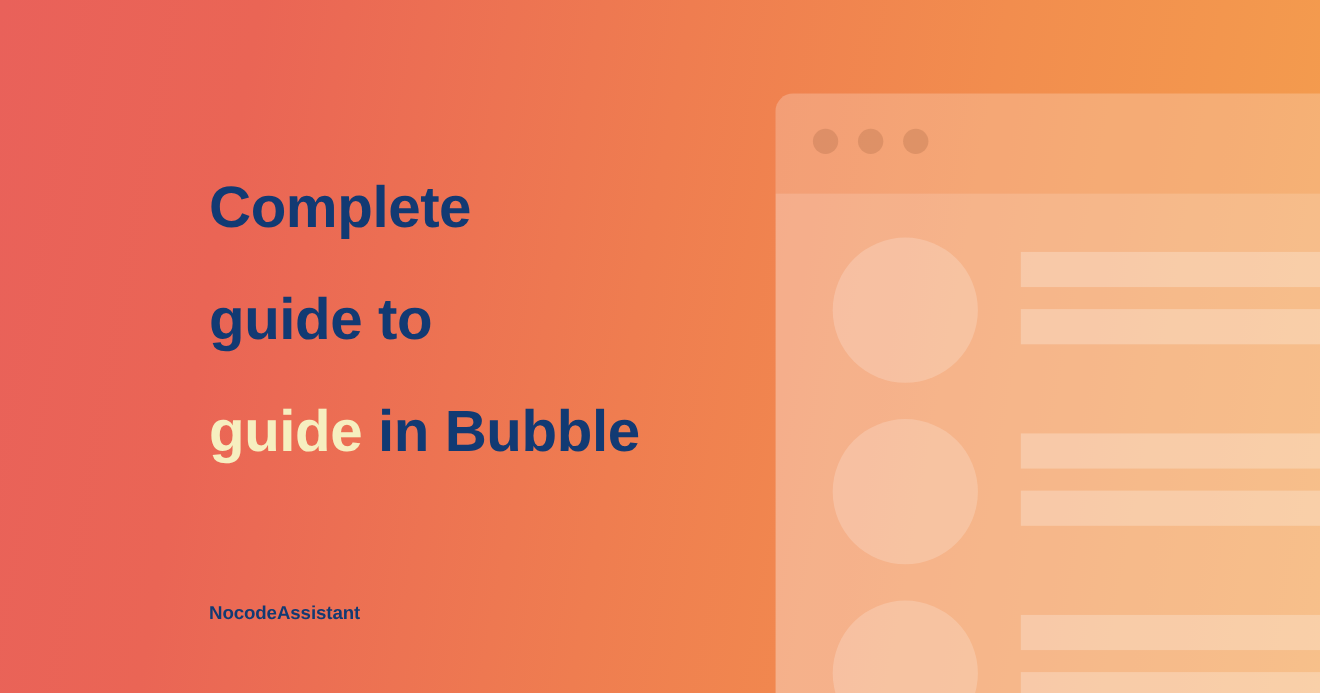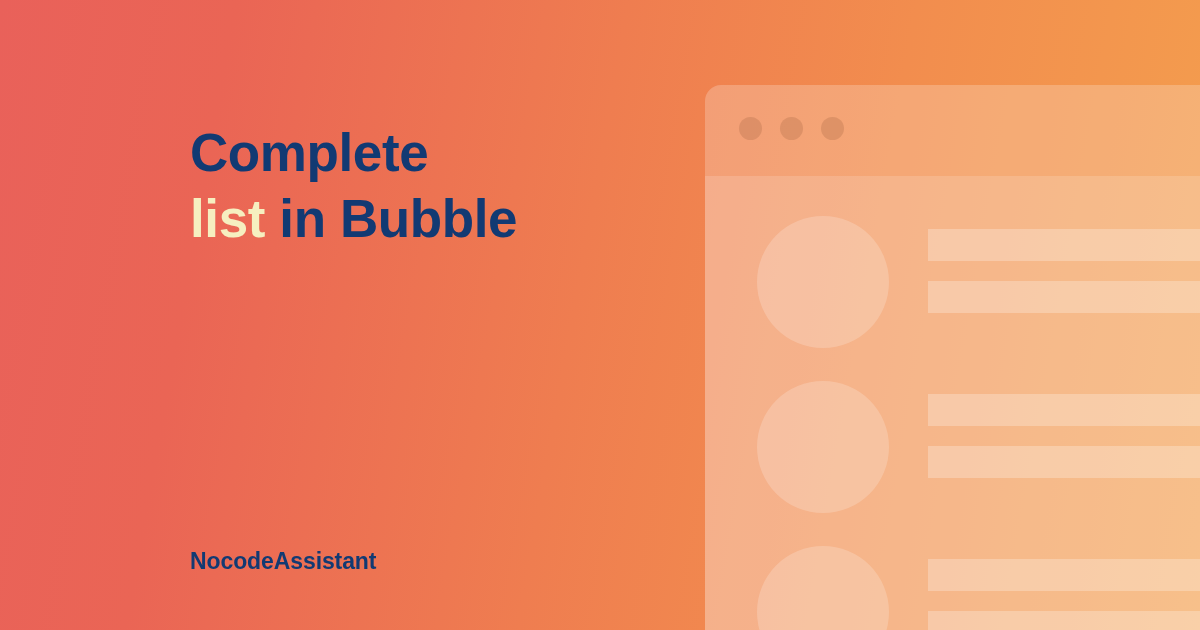--- a/index.html
+++ b/index.html
@@ -100,28 +100,29 @@
     line-height: 66px;
     letter-spacing: -0.4px;
     color: #123a73;
   }
   .headline .hl {
     color: #f6efc0;
   }
   .headline .ln {
     display: block;
     white-space: nowrap;
+    margin-top: 36px;
   }
 
   
   .brand {
     position: absolute;
     left: 190px;
     top: 548px;
-    font-size: 23px;
+    font-size: 17px;
     font-weight: bold;
     letter-spacing: -0.1px;
     color: #123a73;
   }
 </style>
 </head>
 <body>
 
 <div class="card">
 
@@ -159,18 +160,19 @@
           <div class="bar"></div>
           <div class="bar"></div>
         </div>
       </div>
 
     </div>
   </div>
 
   <h1 class="headline">
       <span class="ln">Complete</span>
-      <span class="ln"><span class="hl">list</span><span> in Bubble</span></span>
+      <span class="ln">guide to</span>
+      <span class="ln"><span class="hl">guide</span><span> in Bubble</span></span>
     </h1>
 
   <div class="brand">NocodeAssistant</div>
 
 </div>
 
 </body></html>

